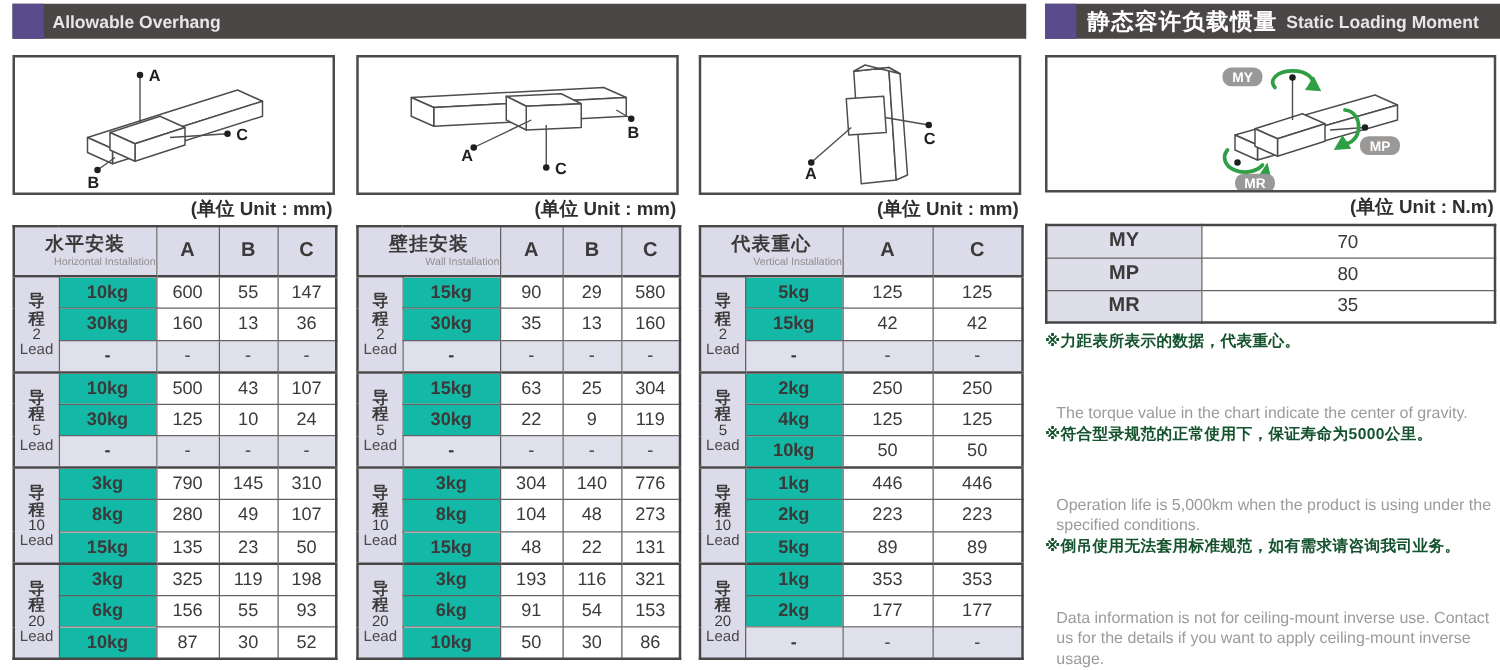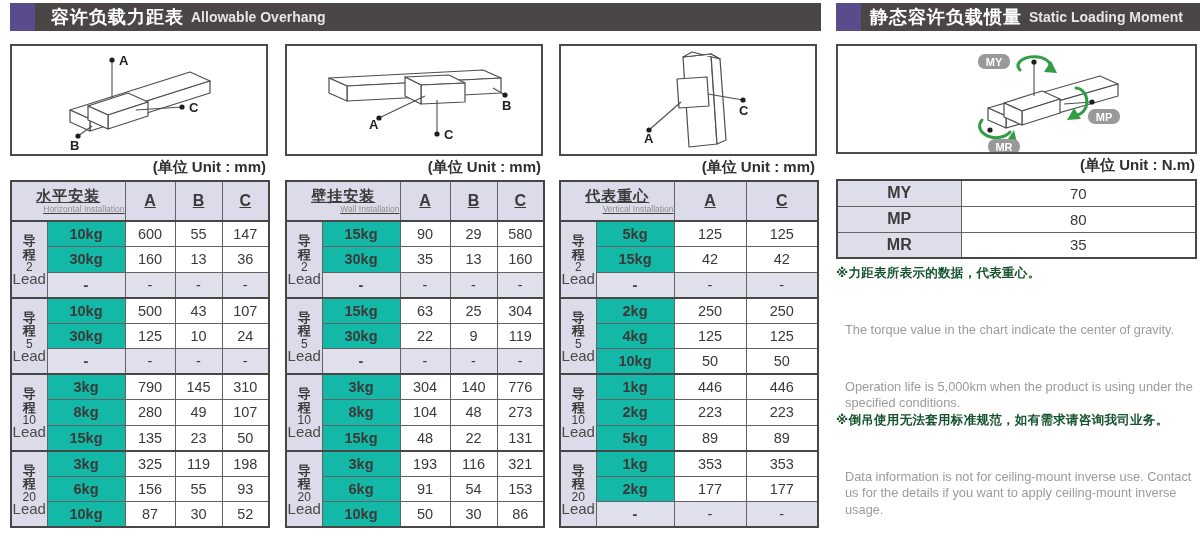--- a/index.html
+++ b/index.html
@@ -20,28 +20,28 @@
   .panel { position:absolute; top:44px; width:258px; }
   #panel-1 { left:10px; } #panel-2 { left:285px; } #panel-3 { left:559px; }
   .diag-box { width:100%; height:112px; border:2px solid #4b4b4b; background:#fff; }
   .unit-label { width:100%; text-align:right; font-weight:700; font-size:15px; color:#2f2f2f; padding:2px 2px 3px 0; white-space:nowrap; }
 
   
   .ov-table { border-collapse:collapse; width:100%; table-layout:fixed; border:2px solid #474747; }
   .ov-table td { border:1px solid #636363; text-align:center; vertical-align:middle; padding:0; overflow:hidden; }
   .ov-table tr { height:25.5px; }
   .ov-table tr.head { height:40px; }
-  .ov-table tr.head td { border-bottom:2px solid #474747; background:#dcdbe9;text-decoration:underline; }
+  .ov-table tr.head td { border-bottom:2px solid #474747; background:#dcdbe9; }
   .th-name .zh2 { font-weight:700; font-size:15px; color:#3a3a3a; line-height:16px; letter-spacing:1px; }
   .th-name .en2 { font-size:8.5px; color:#8f8f8f; line-height:10px;text-align:right; }
   .th-col { font-weight:700; font-size:16px; color:#3a3a3a; }
   td.lead-cell { background:#dcdbe9; font-weight:700; color:#3a3a3a; }
   td.lead-cell .lz { display:block; font-size:13px; line-height:13.5px; }
   td.lead-cell .ln { display:block; font-size:12px; line-height:13px; font-weight:400; }
-  td.lead-cell .le { display:block; font-size:15px; line-height:10px; font-weight:400; color:#4a4a4a; }
+  td.lead-cell .le { display:block; font-size:12px; line-height:10px; font-weight:400; color:#4a4a4a; }
   td.load-cell { background:#14b8a6; font-weight:700; font-size:14.5px; color:#3a3a3a; }
   td.value-cell { background:#fff; font-size:14.5px; color:#3a3a3a; }
   tr.dash td.load-cell, tr.dash td.value-cell { background:#e0dfec; }
   tr.gstart td { border-top:2px solid #474747; }
 
   
   #right-sec { position:absolute; left:836px; top:44px; width:361px; }
   #right-sec .diag-box { height:110px; }
   .mom-table { border-collapse:collapse; width:100%; table-layout:fixed; border:2px solid #474747; margin-top:1px; }
   .mom-table td { border:1px solid #636363; text-align:center; height:26px; }
@@ -63,21 +63,20 @@
   .dsvg .badge { fill:#9b9997; }
   .dsvg .badge-text { font:700 11px "Liberation Sans","DejaVu Sans",sans-serif; fill:#ffffff; text-anchor:middle; }
 </style>
 </head>
 <body>
 
 <div id="page">
 
   <div class="title-bar" id="bar-left">
     <div class="sq"></div>
-    <span class="zh">容许负载力距表</span>
     <span class="en">Allowable Overhang</span>
   </div>
 
   <div class="title-bar" id="bar-right">
     <div class="sq"></div>
     <span class="zh">静态容许负载惯量</span>
     <span class="en">Static Loading Moment</span>
   </div>
 
   <div class="panel" id="panel-1">
@@ -532,19 +531,20 @@
           </tr>
           <tr>
             <td class="mlabel">MR</td>
             <td class="mvalue">35</td>
           </tr>
         </tbody>
     </table>
     <div id="notes">
         <div class="note-zh">※力距表所表示的数据，代表重心。</div>
         <div class="note-en">The torque value in the chart indicate the center of gravity.</div>
+        <div class="note-zh">※符合型录规范的正常使用下，保证寿命为5000公里。</div>
         <div class="note-en">Operation life is 5,000km when the product is using under the specified conditions.</div>
         <div class="note-zh">※倒吊使用无法套用标准规范，如有需求请咨询我司业务。</div>
         <div class="note-en">Data information is not for ceiling-mount inverse use. Contact us for the details if you want to apply ceiling-mount inverse usage.</div>
       </div>
   </div>
 
 </div>
 
 </body></html>

